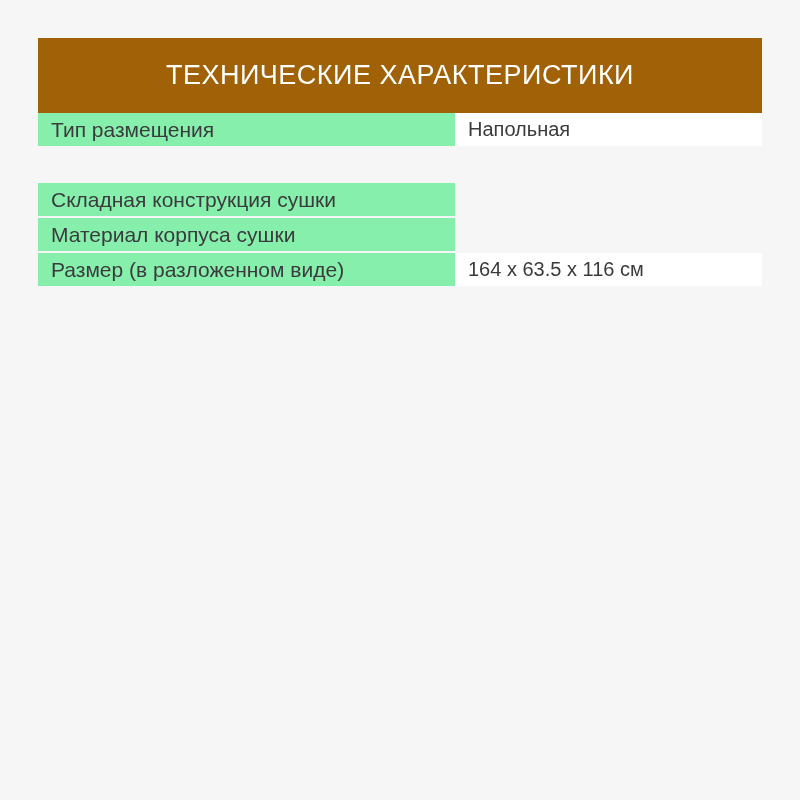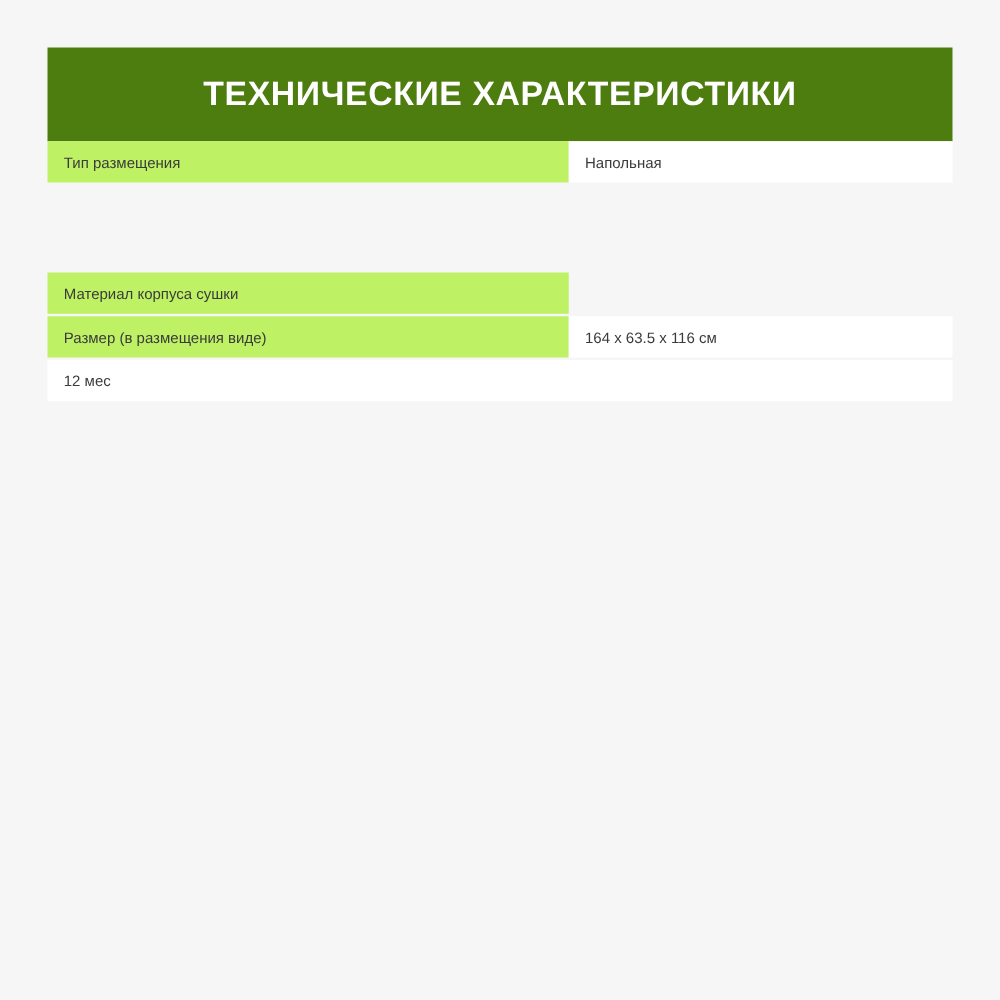--- a/index.html
+++ b/index.html
@@ -15,52 +15,52 @@
     font-family: "Liberation Sans", sans-serif;
   }
   .spec-card {
     position: absolute;
     left: 38px;
     top: 38px;
     width: 724px;
   }
   .spec-header {
     height: 75px;
-    background: #4d7c0f;
+    background: #a16207;
     color: #ffffff;
     display: flex;
     align-items: center;
     justify-content: center;
     font-size: 27px;
     letter-spacing: 0.5px;
-    font-weight: 700;
+    font-weight: 400;
   }
   .spec-row {
     display: flex;
     height: 33px;
     margin-bottom: 2px;
   }
   .spec-label {
     width: 417px;
     box-sizing: border-box;
-    background: #bef264;
+    background: #86efac;
     display: flex;
     align-items: center;
     padding-left: 13px;
-    font-size: 12px;
+    font-size: 21px;
     color: #3b3b3d;
   }
   .spec-value {
     flex: 1;
     box-sizing: border-box;
     background: #ffffff;
     display: flex;
     align-items: center;
     padding-left: 13px;
-    font-size: 12px;
+    font-size: 20px;
     color: #3b3b3d;
   }
 </style>
 </head>
 <body>
 
 <div class="spec-card">
 
   <div class="spec-header">
     <span>ТЕХНИЧЕСКИЕ ХАРАКТЕРИСТИКИ</span>
@@ -70,29 +70,29 @@
 
     <div class="spec-row">
       <div class="spec-label">Тип размещения</div>
       <div class="spec-value">Напольная</div>
     </div>
 
     <div class="spec-row">
     </div>
 
     <div class="spec-row">
+      <div class="spec-label">Складная конструкция сушки</div>
     </div>
 
     <div class="spec-row">
       <div class="spec-label">Материал корпуса сушки</div>
     </div>
 
     <div class="spec-row">
-      <div class="spec-label">Размер (в размещения виде)</div>
+      <div class="spec-label">Размер (в разложенном виде)</div>
       <div class="spec-value">164 x 63.5 x 116 см</div>
     </div>
 
     <div class="spec-row">
-      <div class="spec-value">12 мес</div>
     </div>
 
   </div>
 </div>
 
 </body></html>

